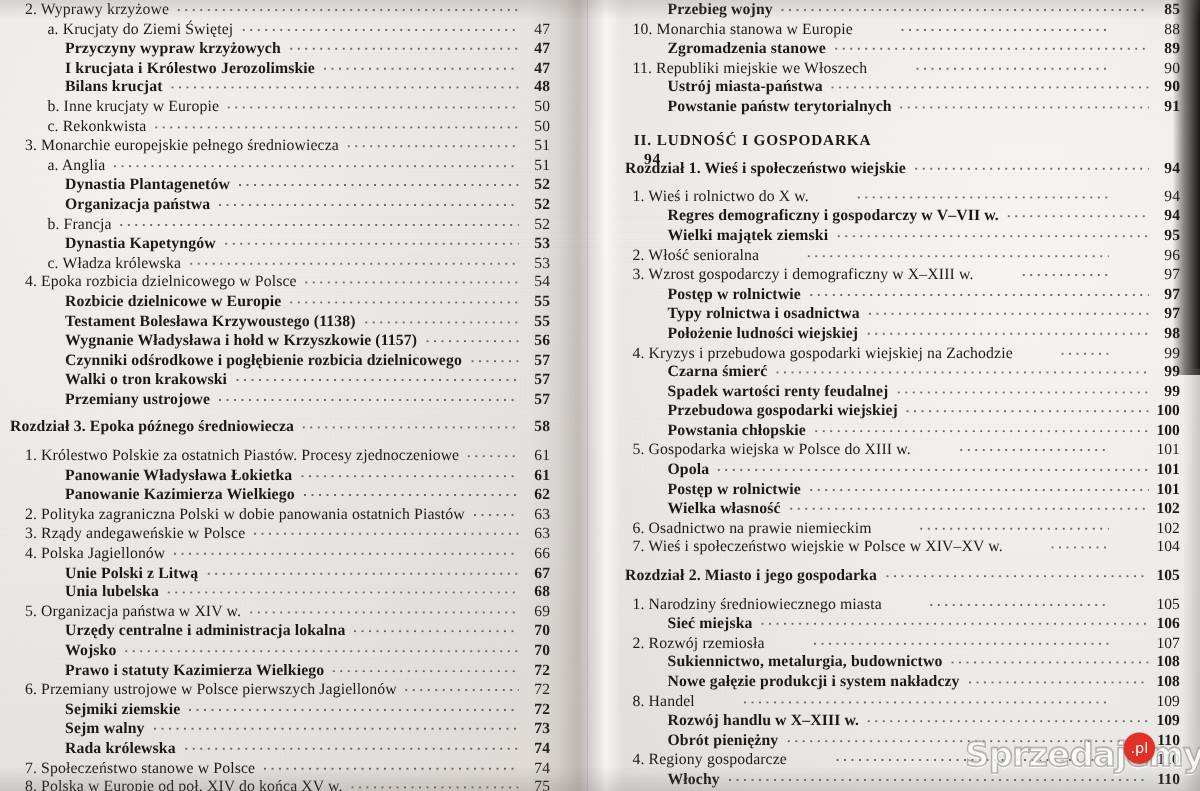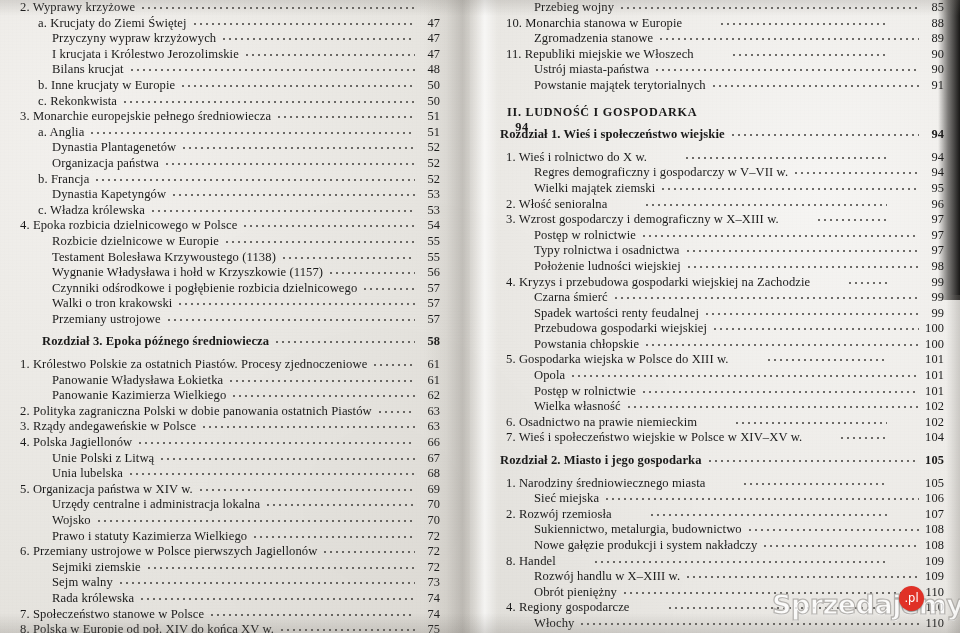--- a/index.html
+++ b/index.html
@@ -138,23 +138,23 @@
     text-align: right;
     min-width: 22px;
     font-size: 12.4px;
   }
 
   
   .lvl-part  { padding-left: 10px; font-weight: bold; font-size: 12.2px; letter-spacing: .7px; }
   .lvl-chap  { padding-left: 0px;  font-weight: bold; font-size: 12.6px; }
   .lvl-num   { padding-left: 14px; }
   .lvl-alpha { padding-left: 32px; }
-  .lvl-sub   { padding-left: 48px; }
-
-  #col-left .lvl-chap { padding-left: 8px; margin-left: 34px; }
+  .lvl-sub   { padding-left: 48px; font-weight: bold; }
+
+  #col-left .lvl-chap { padding-left: 8px; }
   #col-left .lvl-num  { padding-left: 20px; }
   #col-left .lvl-alpha{ padding-left: 38px; }
   #col-left .lvl-sub  { padding-left: 52px; }
 
   #col-right .lvl-part { padding-left: 10px; flex-direction: column; }
   #col-right .lvl-chap { padding-left: 8px; }
   #col-right .lvl-num  { padding-left: 14px; gap: 32px; }
   #col-right .lvl-sub  { padding-left: 42px; }
 
   .spacer-s { height: 7px; }
@@ -429,21 +429,21 @@
           <span class="label">11. Republiki miejskie we Włoszech</span>
           <span class="leader"></span>
           <span class="page">90</span>
         </li>
         <li class="row lvl-sub">
           <span class="label">Ustrój  miasta-państwa</span>
           <span class="leader"></span>
           <span class="page">90</span>
         </li>
         <li class="row lvl-sub">
-          <span class="label">Powstanie majątek terytorialnych</span>
+          <span class="label">Powstanie państw terytorialnych</span>
           <span class="leader"></span>
           <span class="page">91</span>
         </li>
         <li class="spacer-m"></li>
         <li class="row lvl-part">
           <span class="label">II.  LUDNOŚĆ  I  GOSPODARKA</span>
           <span class="leader"></span>
           <span class="page">94</span>
         </li>
         <li class="spacer-s"></li>

